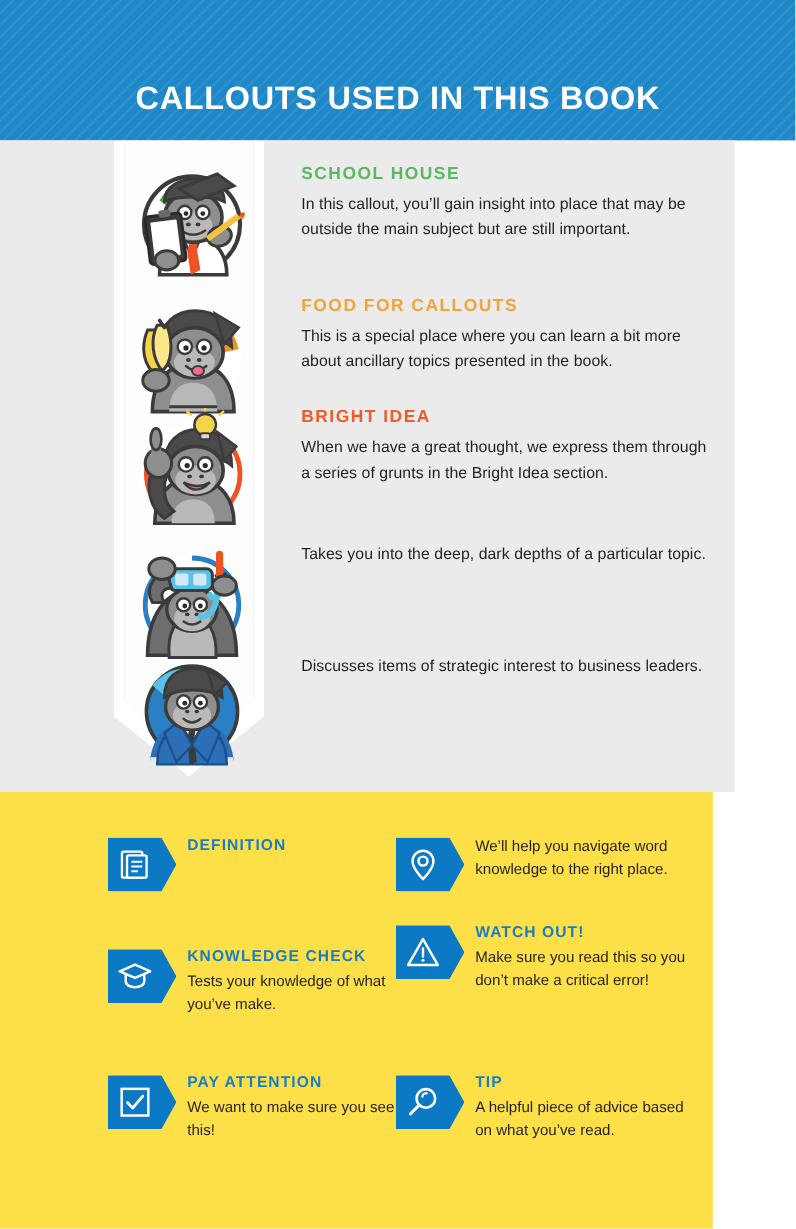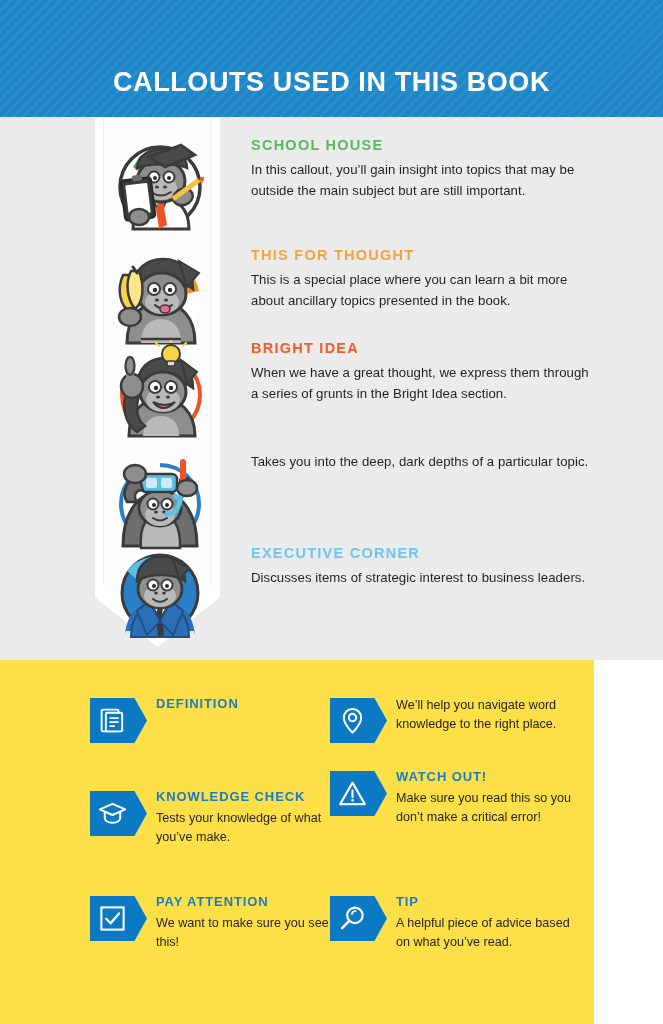--- a/index.html
+++ b/index.html
@@ -46,21 +46,21 @@
     font-weight: bold;
     letter-spacing: 0.6px;
     line-height: 1;
     white-space: nowrap;
   }
 
   
   .gray-panel {
     position: absolute;
     top: 117px; left: 0;
-    width: 663px;
+    width: 612px;
     height: 543px;
     background: #ebebeb;
   }
 
   
   .ribbon {
     position: absolute;
     top: 0;
     left: 95px;
     width: 125px;
@@ -209,21 +209,21 @@
           <ellipse cx="36" cy="80" rx="10" ry="8" fill="#8e8e8e" stroke="#3b3b3b" stroke-width="2.5"></ellipse>
           <ellipse cx="80" cy="60" rx="10" ry="8" fill="#8e8e8e" stroke="#3b3b3b" stroke-width="2.5" transform="rotate(-20 80 60)"></ellipse>
 
           <path d="M70 62 L96 43" stroke="#f5c23d" stroke-width="5" stroke-linecap="butt"></path>
           <path d="M95 44 L101 39 L100 46 Z" fill="#e8a020"></path>
           <circle cx="99" cy="42" r="2" fill="#ef5323"></circle>
         </svg>
       </div>
       <div class="mascot-text">
         <div class="mascot-title" style="color:#5cb85c">SCHOOL HOUSE</div>
-        <div class="mascot-desc">In this callout, you’ll gain insight into topics that may be outside the main subject but are still important.</div>
+        <div class="mascot-desc">In this callout, you’ll gain insight into place that may be outside the main subject but are still important.</div>
       </div>
     </div>
 
     <div class="mascot-row" style="top:130px">
       <div class="mascot-art">
         <svg viewBox="0 0 110 100">
           <circle cx="58" cy="52" r="40" fill="#ffffff"></circle>
           <path d="M58 12 A40 40 0 0 1 96 44 L58 52 Z" fill="#f0921f"></path>
           <path d="M26 26 A40 40 0 0 0 22 64 L58 52 Z" fill="#f0921f"></path>
 
@@ -247,21 +247,21 @@
           <path d="M20 28 C14 42 16 58 28 66 C34 60 36 44 30 28 Z" fill="#f7d34a" stroke="#3b3b3b" stroke-width="2.5"></path>
           <path d="M28 24 C22 36 24 52 32 62 C40 56 42 40 36 24 Z" fill="#fbe68a" stroke="#3b3b3b" stroke-width="2.5"></path>
           <path d="M30 20 L34 26" stroke="#3b3b3b" stroke-width="3" stroke-linecap="round"></path>
 
           <ellipse cx="27" cy="70" rx="11" ry="9" fill="#8e8e8e" stroke="#3b3b3b" stroke-width="2.5"></ellipse>
 
           <path d="M38 92 L78 92" stroke="#3b3b3b" stroke-width="2.5"></path>
         </svg>
       </div>
       <div class="mascot-text">
-        <div class="mascot-title" style="color:#f2a33c">THIS FOR THOUGHT</div>
+        <div class="mascot-title" style="color:#f2a33c">FOOD FOR CALLOUTS</div>
         <div class="mascot-desc">This is a special place where you can learn a bit more about ancillary topics presented in the book.</div>
       </div>
     </div>
 
     <div class="mascot-row" style="top:223px">
       <div class="mascot-art">
         <svg viewBox="0 0 110 100">
           <circle cx="58" cy="55" r="39" fill="#ffffff" stroke="#ef5323" stroke-width="4"></circle>
           <path d="M24 36 A39 39 0 0 1 58 16" stroke="#ffffff" stroke-width="6" fill="none"></path>
           <path d="M86 76 A39 39 0 0 1 58 94" stroke="#ffffff" stroke-width="6" fill="none"></path>
@@ -363,21 +363,20 @@
           <circle cx="50" cy="40" r="5.5" fill="#ffffff" stroke="#3b3b3b" stroke-width="2"></circle>
           <circle cx="64" cy="40" r="5.5" fill="#ffffff" stroke="#3b3b3b" stroke-width="2"></circle>
           <circle cx="51" cy="41" r="2" fill="#2b2b2b"></circle>
           <circle cx="64" cy="41" r="2" fill="#2b2b2b"></circle>
           <ellipse cx="53" cy="48" rx="1.9" ry="1.5" fill="#3b3b3b"></ellipse>
           <ellipse cx="61" cy="48" rx="1.9" ry="1.5" fill="#3b3b3b"></ellipse>
           <path d="M50 54 Q57 60 64 54" stroke="#3b3b3b" stroke-width="2" fill="none" stroke-linecap="round"></path>
         </svg>
       </div>
       <div class="mascot-text">
-        <div class="mascot-title" style="color:#6cc6ee">EXECUTIVE CORNER</div>
         <div class="mascot-desc">Discusses items of strategic interest to business leaders.</div>
       </div>
     </div>
 
   </div>
 
   <div class="icon-grid">
 
     <div class="icon-cell" style="left:90px; top:38px">
       <div class="badge">

